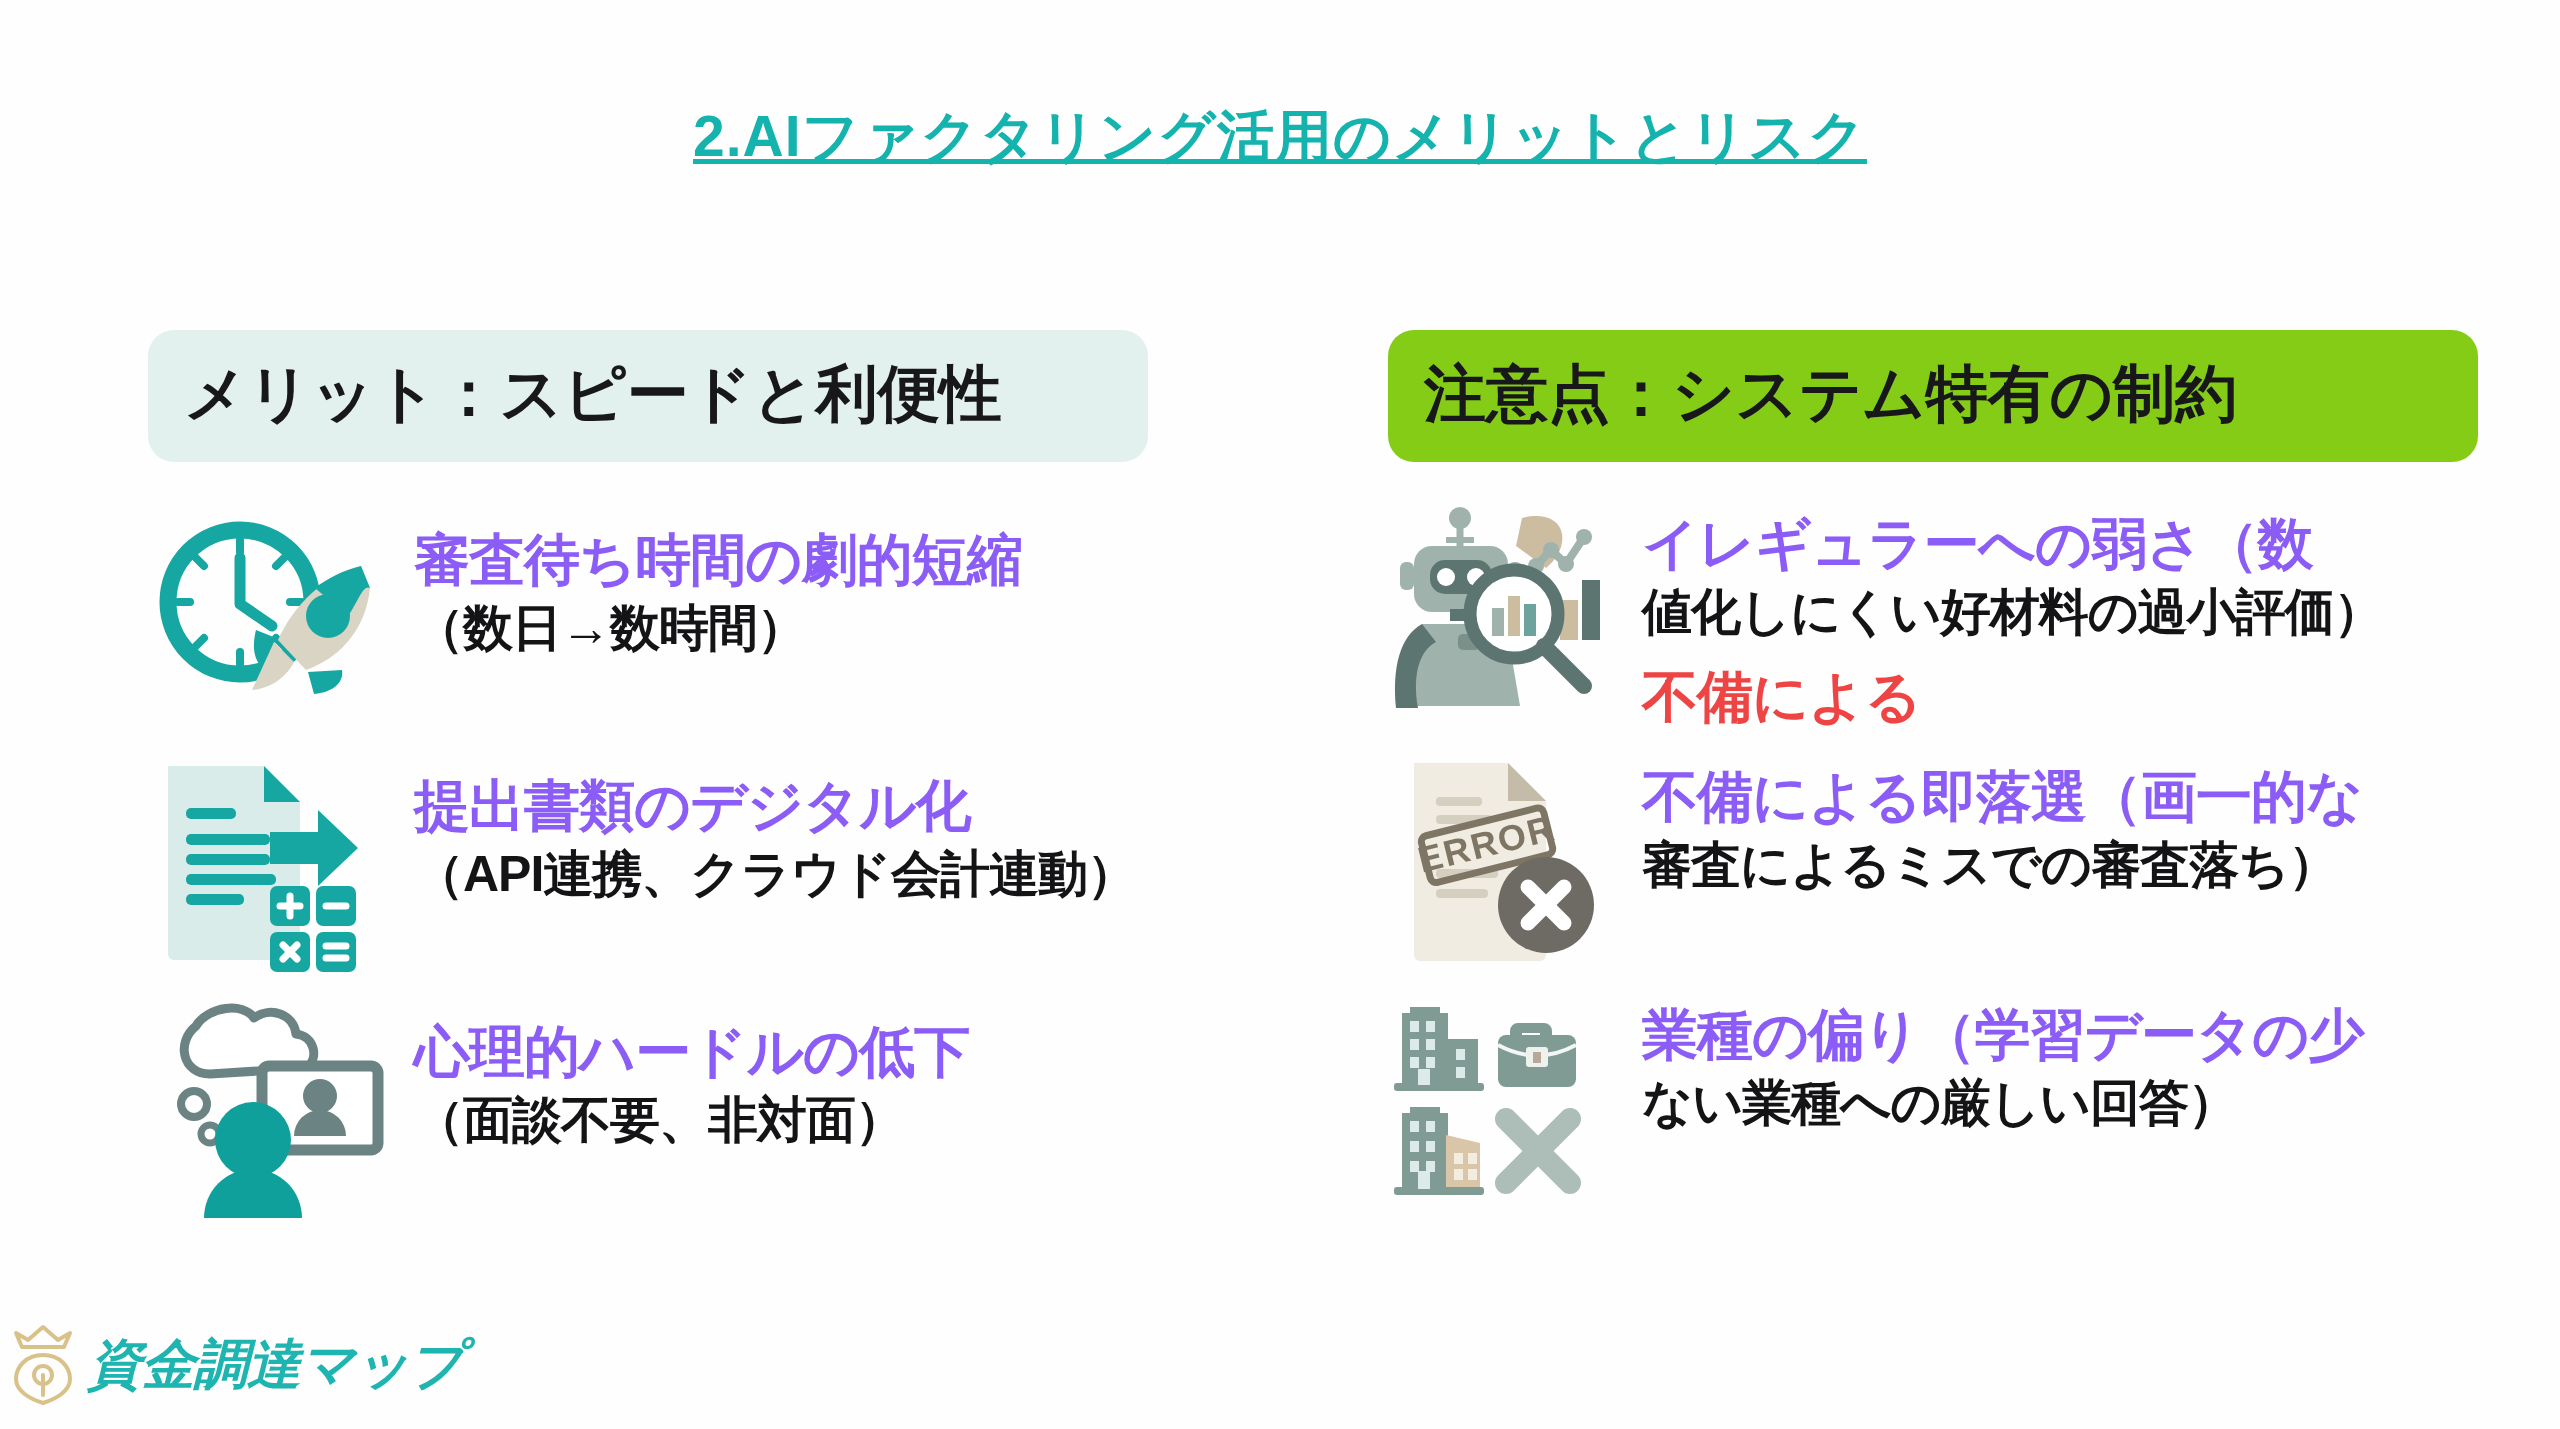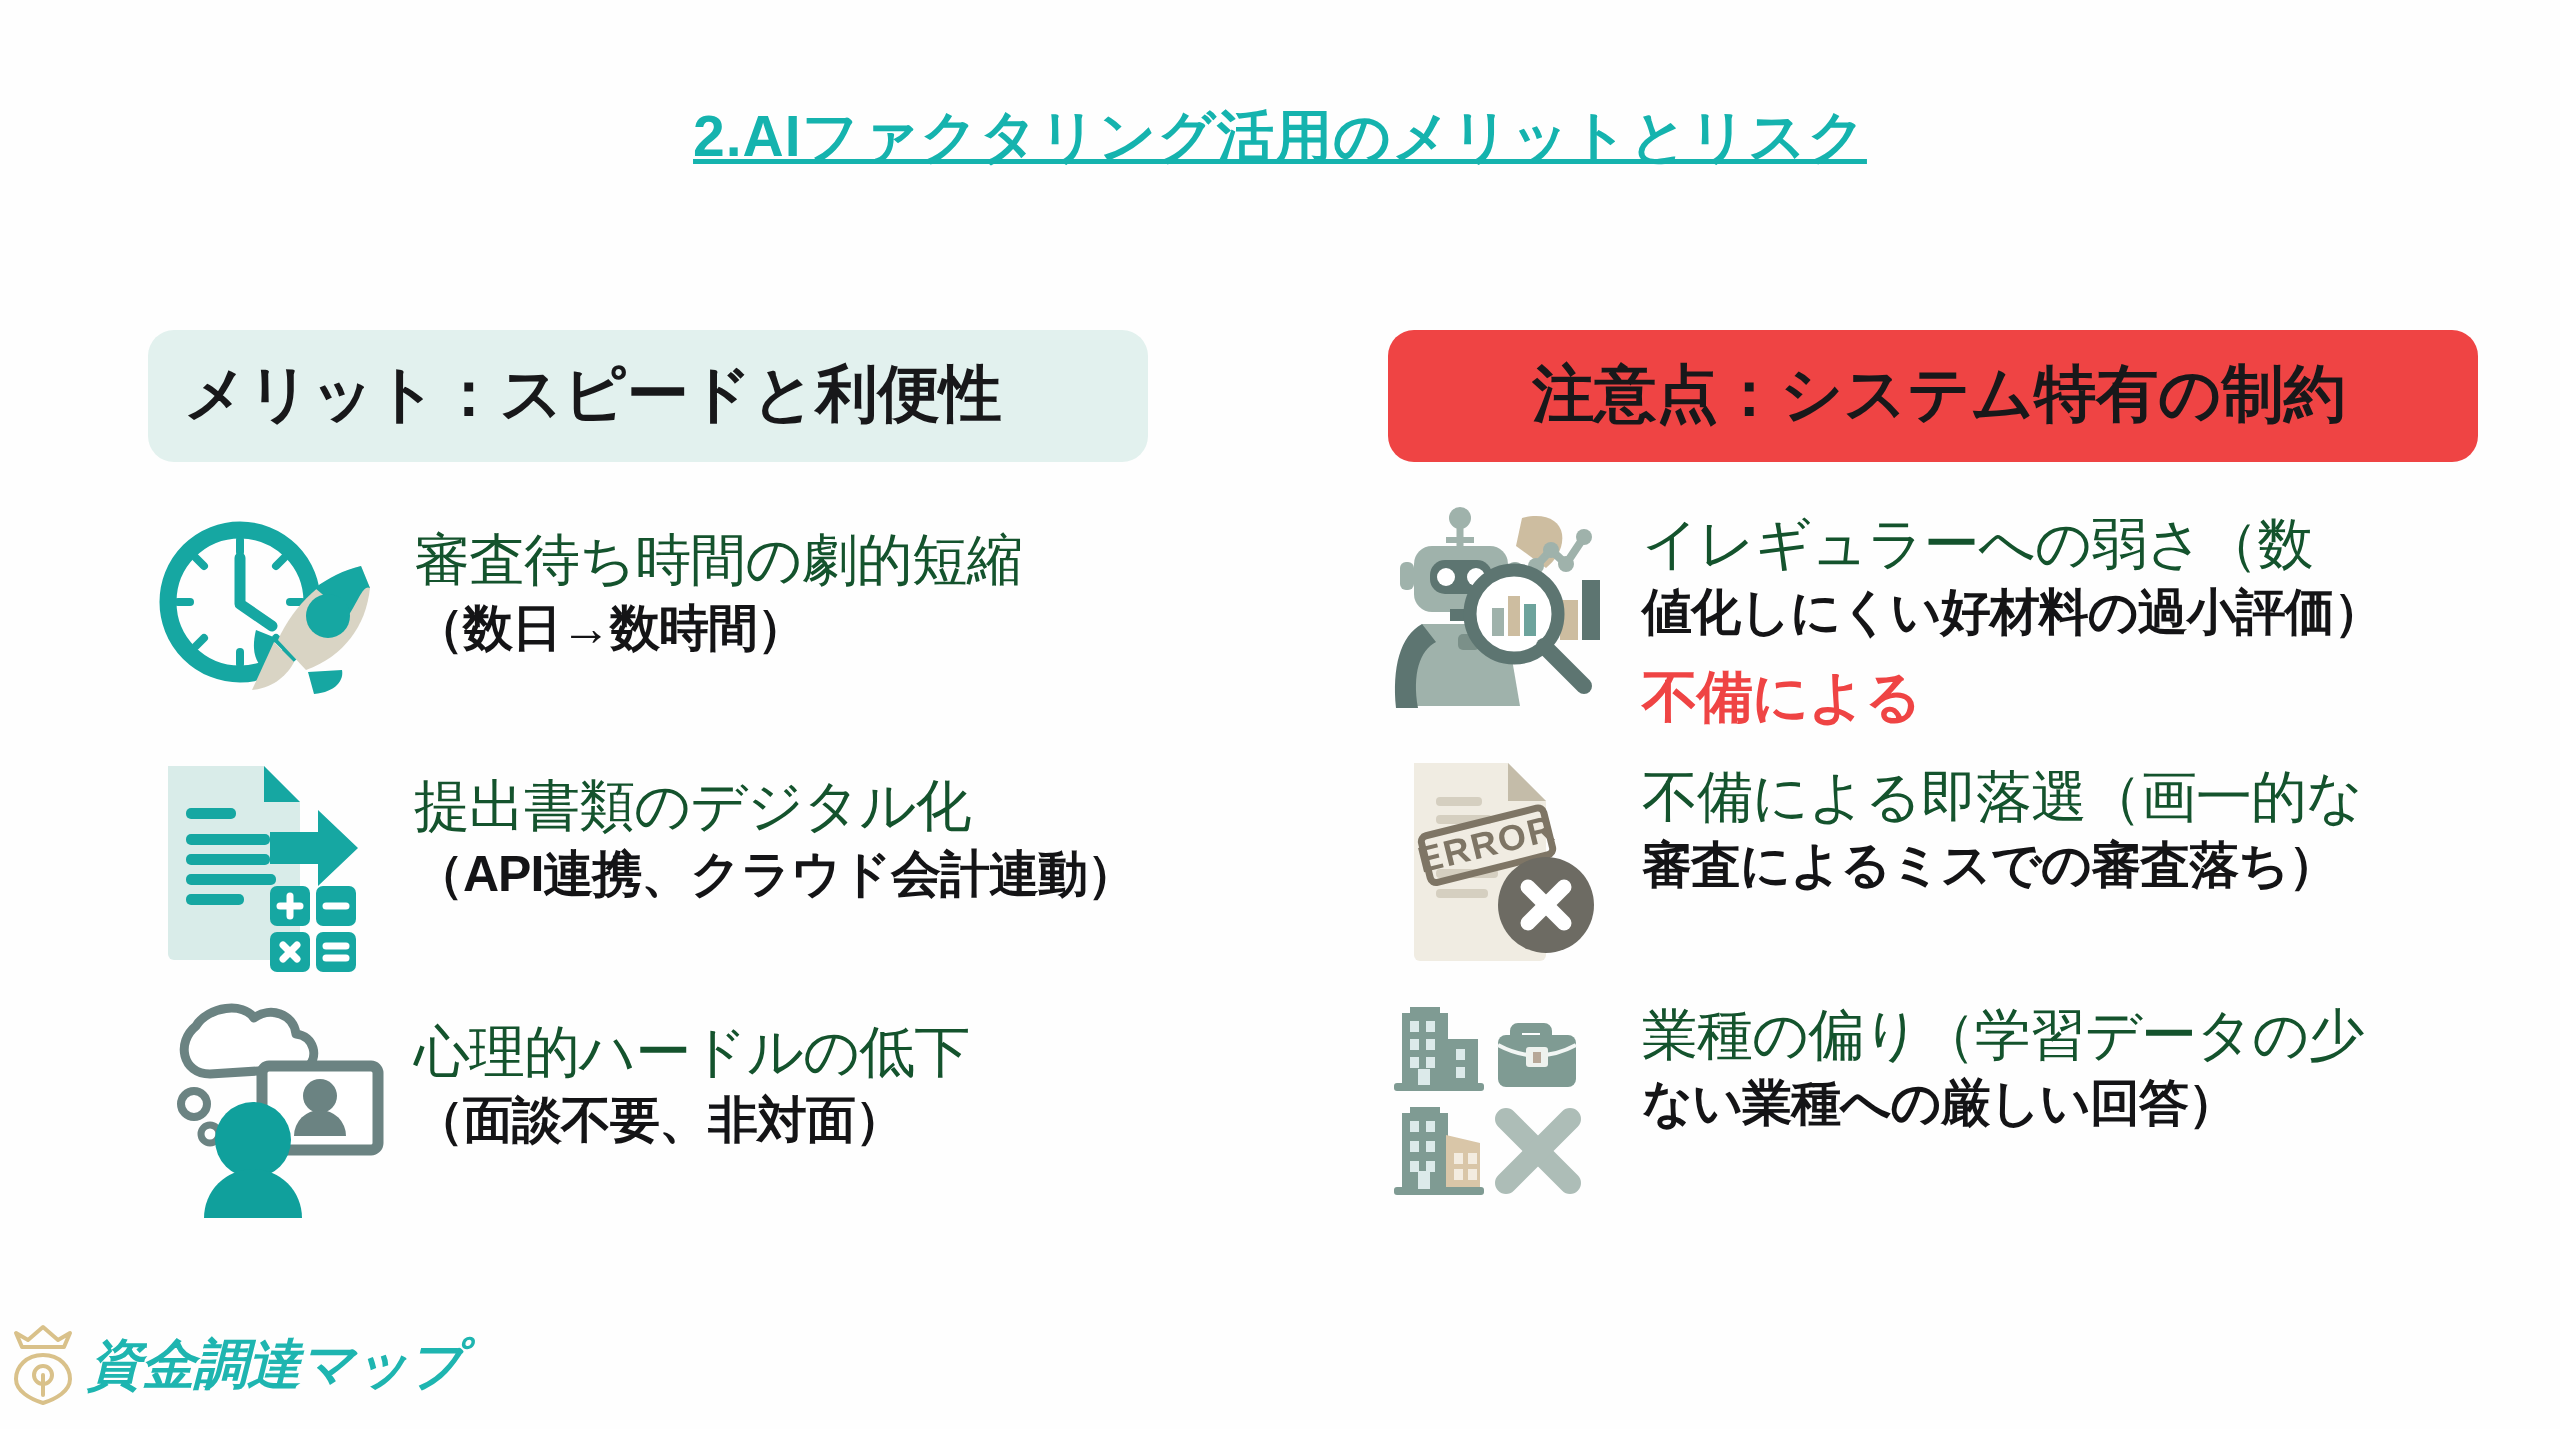--- a/index.html
+++ b/index.html
@@ -45,21 +45,21 @@
     padding: 22px 24px 26px 36px;
     font-size: 62px;
     font-weight: bold;
     color: #18181a;
     letter-spacing: 0px;
     white-space: nowrap;
     box-sizing: border-box;
     display: block;
   }
   .col-header-merit   { background: #e2f1ee; width: 1000px; }
-  .col-header-caution { background: #ef4444; width: 1090px; text-align: center; }
+  .col-header-caution { background: #84cc16; width: 1090px; }
 
   
   .items { margin-top: 42px; }
   .item {
     display: flex;
     align-items: flex-start;
     margin-bottom: 18px;
     min-height: 228px;
   }
   .item-icon {
@@ -68,22 +68,22 @@
     height: 222px;
     position: relative;
     margin-right: 16px;
   }
   .item-text {
     flex: 1 1 auto;
     padding-top: 22px;
   }
   .item-title {
     font-size: 56px;
-    font-weight: normal;
-    color: #14532d;
+    font-weight: bold;
+    color: #8b5cf6;
     line-height: 1.22;
     letter-spacing: -1px;
   }
   .item-sub {
     font-size: 50px;
     font-weight: bold;
     color: #141416;
     line-height: 1.22;
     letter-spacing: -1px;
     margin-top: 4px;

